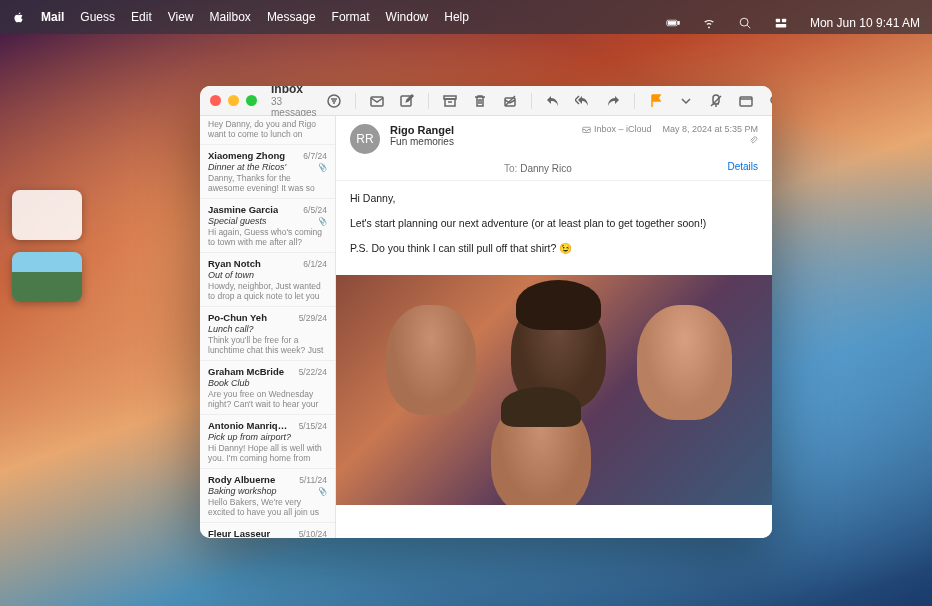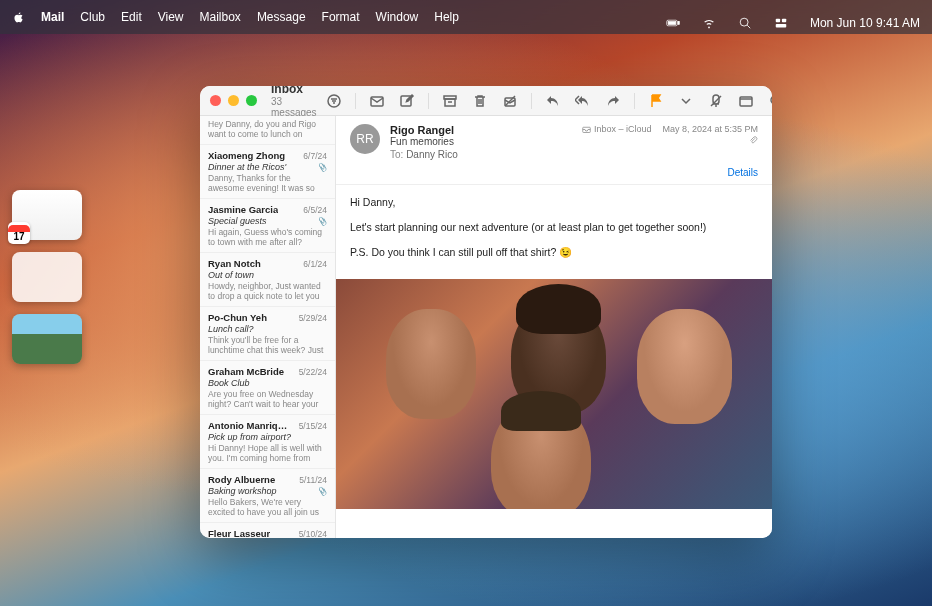--- a/index.html
+++ b/index.html
@@ -45,26 +45,26 @@
 .msg-subj { color: #333; font-size: 9px; margin-top: 1px; white-space: nowrap; overflow: hidden; text-overflow: ellipsis; display: flex; justify-content: space-between; align-items: center; font-style: italic; }
 .attach-ind { color: #aaa; font-size: 8px; }
 .msg-preview { color: #888; font-size: 8.5px; line-height: 1.2; margin-top: 1px; max-height: 20px; overflow: hidden; }
 .msg-pane { flex: 1; display: flex; flex-direction: column; overflow: hidden; background: #fff; }
 .msg-header { padding: 8px 14px 6px 14px; border-bottom: 1px solid #eee; }
 .msg-header-top { display: flex; gap: 10px; }
 .avatar { width: 30px; height: 30px; border-radius: 50%; background: #999; display: flex; align-items: center; justify-content: center; color: #fff; font-size: 12px; font-weight: 400; flex-shrink: 0; }
 .msg-meta { flex: 1; }
 .msg-from { font-size: 11px; font-weight: 600; color: #222; }
 .msg-subject-full { font-size: 10px; color: #444; }
-.msg-to { font-size: 10px; color: #666; margin-top: 2px; }
+.msg-to { font-size: 10px; color: #666; margin-top: 16px; text-align: right; }
 .msg-to .label { color: #888; }
 .msg-right { text-align: right; font-size: 9px; color: #888; }
 .msg-right .mbox { display: flex; align-items: center; gap: 3px; justify-content: flex-end; }
 .msg-right svg { width: 9px; height: 9px; fill: none; stroke: #888; }
-.details-link { color: #0070e0; font-size: 10px; margin-top: 20px; cursor: default; }
+.details-link { color: #0070e0; font-size: 10px; margin-top: 14px; cursor: default; }
 .msg-content { padding: 10px 14px; font-size: 10.5px; color: #222; line-height: 1.5; }
 .msg-content p { margin-bottom: 9px; }
 .photo-attach { width: 100%; height: 230px; background: linear-gradient(135deg, #8a4a3a 0%, #c87850 30%, #5a3a5a 60%, #3a5a7a 100%); position: relative; overflow: hidden; }
 .person { position: absolute; border-radius: 50%; }
 .p1 { left: 50px; top: 30px; width: 90px; height: 110px; background: radial-gradient(ellipse at 50% 30%, #c89070 0%, #a87050 60%); border-radius: 45% 45% 40% 40%; }
 .p2 { left: 175px; top: 20px; width: 95px; height: 115px; background: radial-gradient(ellipse at 50% 30%, #6a4a3a 0%, #4a3020 60%); border-radius: 50% 50% 40% 40%; }
 .p2::before { content: ''; position: absolute; top: -15px; left: 5px; right: 5px; height: 50px; background: #2a1a10; border-radius: 50% 50% 30% 30%; }
 .p3 { right: 40px; top: 30px; width: 95px; height: 115px; background: radial-gradient(ellipse at 50% 30%, #d8a080 0%, #b88060 60%); border-radius: 45% 45% 40% 40%; }
 .p4 { left: 155px; bottom: -10px; width: 100px; height: 120px; background: radial-gradient(ellipse at 50% 30%, #c89070 0%, #a87050 60%); border-radius: 50% 50% 40% 40%; }
 .p4::before { content: ''; position: absolute; top: -8px; left: 10px; right: 10px; height: 40px; background: #3a2a1a; border-radius: 50% 50% 20% 20%; }
@@ -75,21 +75,21 @@
 <div class="desktop-bg"></div>
 
 <div class="menubar">
   <div class="menubar-left">
     <span class="apple-icon">
         <svg viewBox="0 0 16 16">
           <path d="M11.5 8.5c0-1.8 1.5-2.6 1.5-2.6s-.9-1.3-2.3-1.3c-1 0-1.7.6-2.2.6s-1.2-.6-2.1-.6C4.8 4.6 3 6 3 8.6c0 2.9 2.1 5.4 3.2 5.4.7 0 1-.5 2-.5s1.2.5 2 .5c1.2 0 2.8-2.7 2.8-3.8-1.5-.7-1.5-1.7-1.5-1.7zM9.8 3.5c.6-.7.5-1.8.5-1.8s-1 .1-1.6.9c-.5.6-.5 1.7-.5 1.7s1-.1 1.6-.8z"></path>
         </svg>
       </span>
     <span class="menubar-item menubar-app">Mail</span>
-    <span class="menubar-item">Club</span>
+    <span class="menubar-item">Guess</span>
     <span class="menubar-item">Edit</span>
     <span class="menubar-item">View</span>
     <span class="menubar-item">Mailbox</span>
     <span class="menubar-item">Message</span>
     <span class="menubar-item">Format</span>
     <span class="menubar-item">Window</span>
     <span class="menubar-item">Help</span>
   </div>
   <div class="menubar-right">
     <span class="status-icon">
@@ -115,26 +115,20 @@
           <rect x="2" y="3" width="5" height="4" rx="1" fill="#fff" stroke="none"></rect>
           <rect x="9" y="3" width="5" height="4" rx="1" fill="#fff" stroke="none"></rect>
           <rect x="2" y="9" width="12" height="4" rx="1" fill="#fff" stroke="none"></rect>
         </svg>
       </span>
     <span class="clock">Mon Jun 10  9:41 AM</span>
   </div>
 </div>
 
 <div class="stage-widgets">
-  <div class="stage-item cal">
-    <div class="cal-badge">
-      <div class="top">&nbsp;</div>
-      <div class="num">17</div>
-    </div>
-  </div>
   <div class="stage-item"></div>
   <div class="stage-item landscape"></div>
 </div>
 
 <div class="mail-window">
   <div class="window-chrome">
     <div class="traffic-lights">
       <div class="dot red"></div>
       <div class="dot yellow"></div>
       <div class="dot green"></div>

